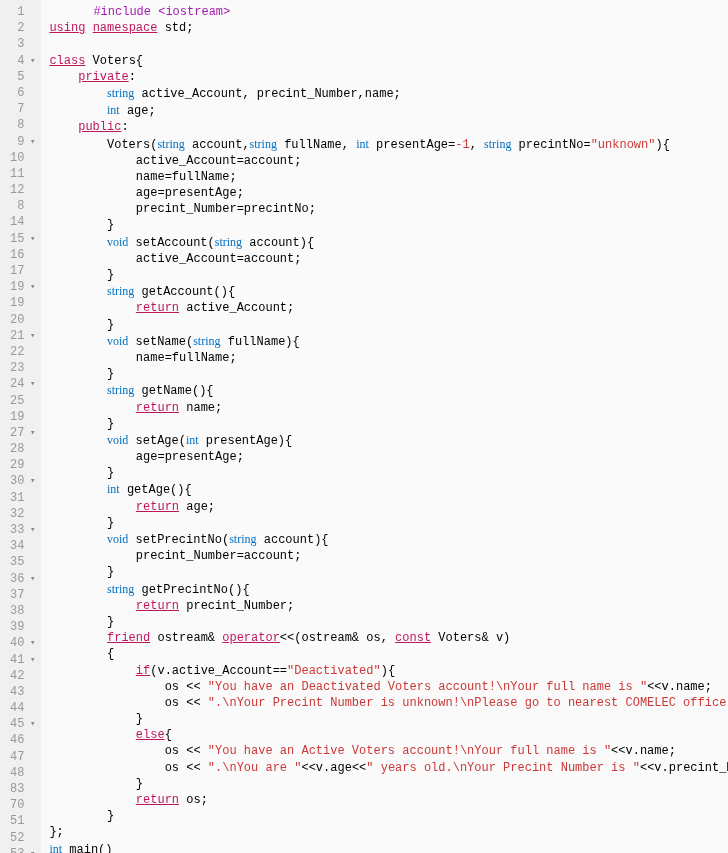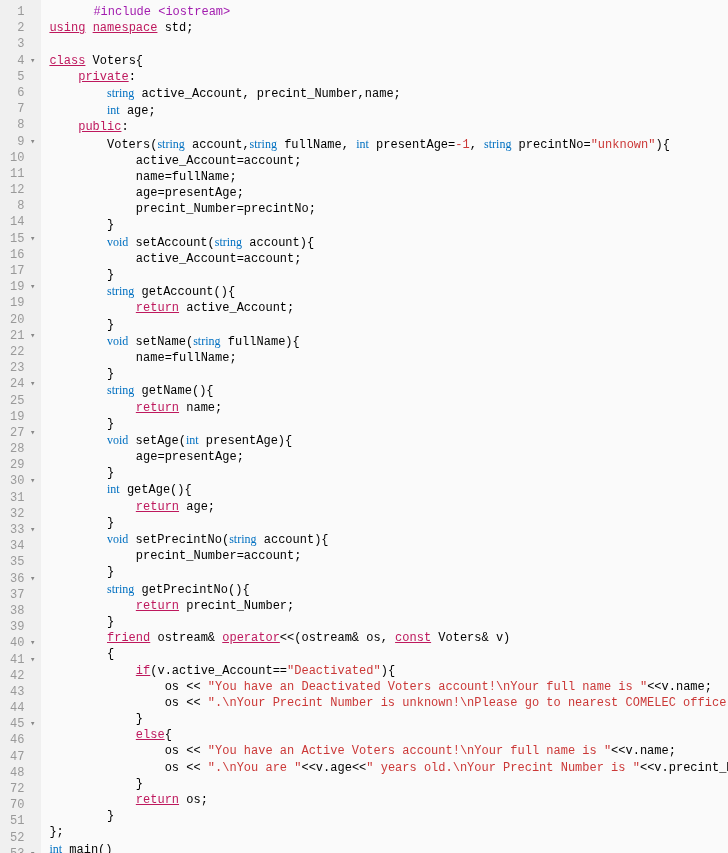--- a/index.html
+++ b/index.html
@@ -238,21 +238,21 @@
       </div>
       <div class="gutter-line">
         <span>47</span>
         <span class="fold"></span>
       </div>
       <div class="gutter-line">
         <span>48</span>
         <span class="fold"></span>
       </div>
       <div class="gutter-line">
-        <span>72</span>
+        <span>83</span>
         <span class="fold"></span>
       </div>
       <div class="gutter-line">
         <span>70</span>
         <span class="fold"></span>
       </div>
       <div class="gutter-line">
         <span>51</span>
         <span class="fold"></span>
       </div>

